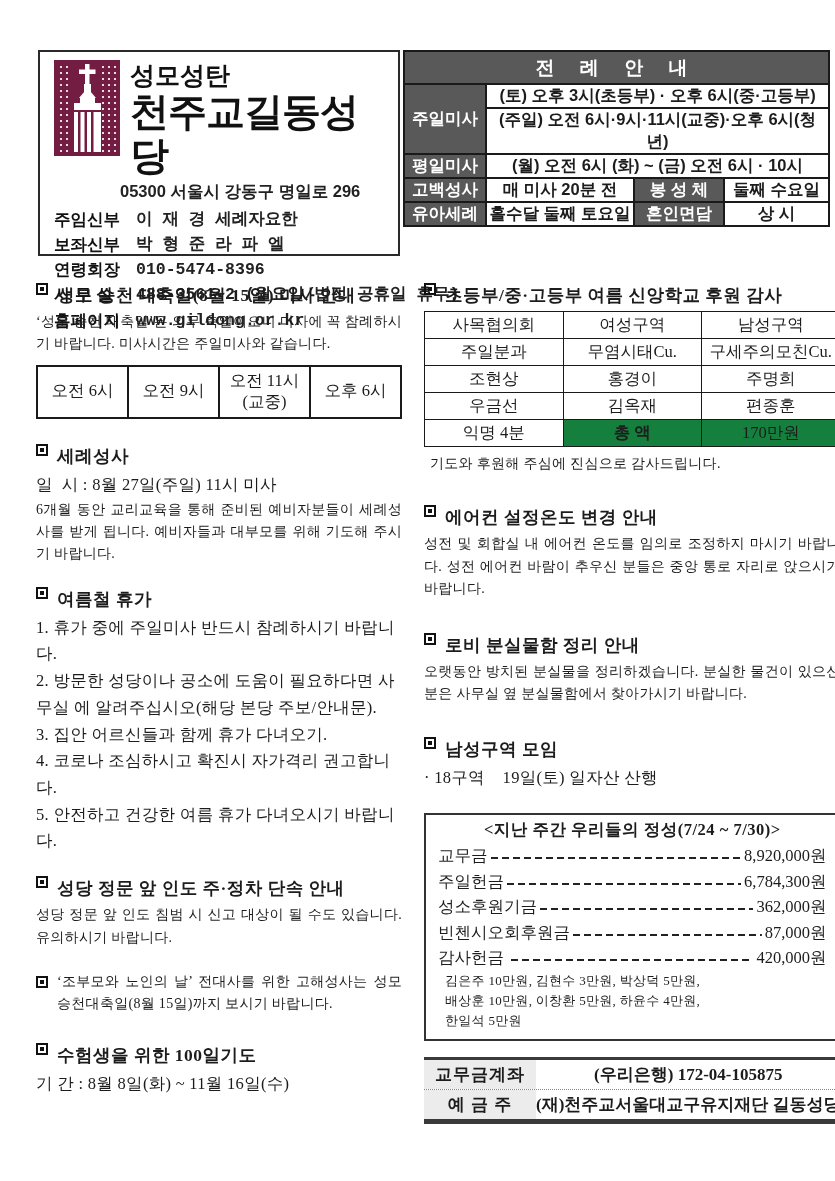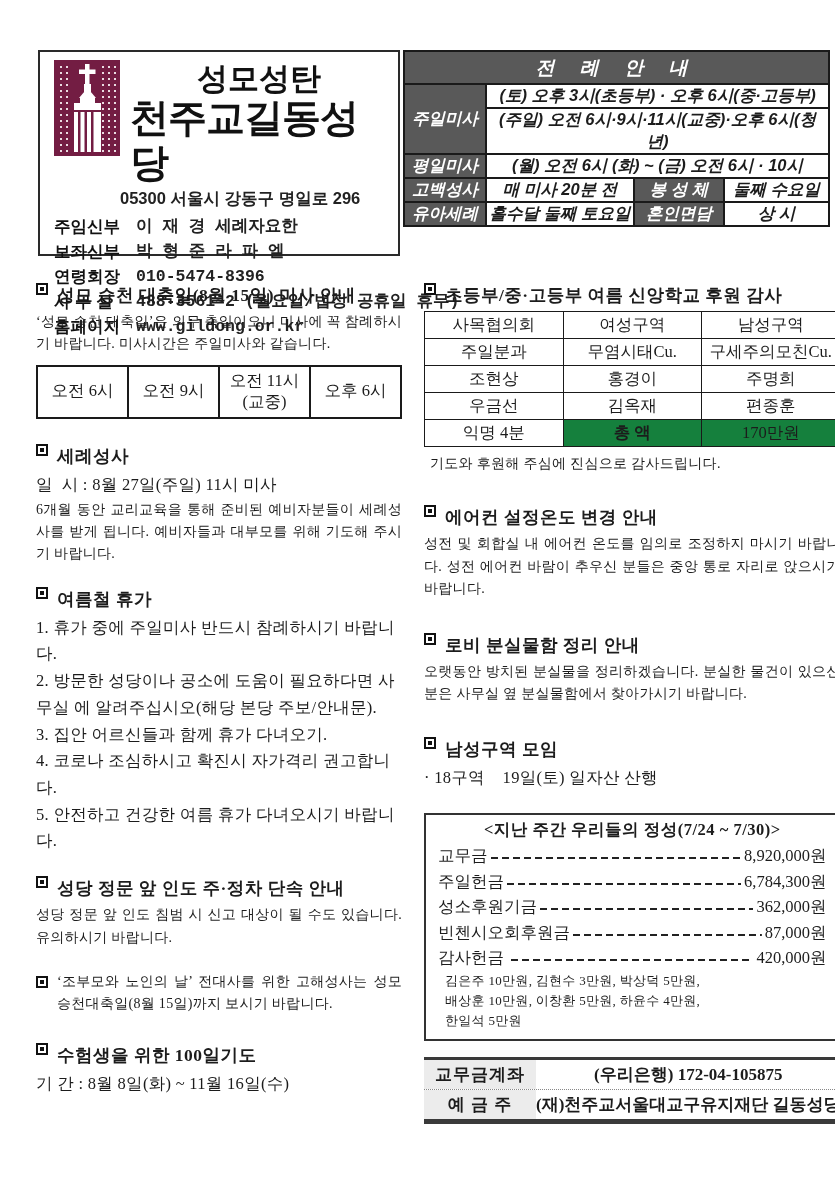--- a/index.html
+++ b/index.html
@@ -9,29 +9,29 @@
     background:#ffffff; overflow:hidden; color:#1c1c1c;
     font-family:"Liberation Serif", serif;
   }
   
   .header { position:absolute; left:38px; top:50px; width:790px; display:flex; gap:3px; }
   .id-box { width:362px; height:206px; border:2px solid #2a2a2a; padding:8px 10px 6px 14px;
             font-family:"Liberation Sans", sans-serif; }
   .id-top { display:flex; align-items:flex-start; gap:10px; }
   .logo { width:66px; height:96px; flex:0 0 auto; }
   .titles { padding-top:2px; }
-  .small-title { font-size:31px; font-weight:bold; color:#111; line-height:1.1;text-align:center; }
+  .small-title { font-size:25px; font-weight:bold; color:#111; line-height:1.1; }
   .big-title { font-size:39px; font-weight:bold; color:#111; line-height:1.15; letter-spacing:-1px; }
   .address { font-size:16.5px; font-weight:bold; color:#222; margin:2px 0 4px 66px; letter-spacing:0; }
   .info-row { display:flex; font-size:16.5px; line-height:1.52; }
   .info-row .lbl { width:82px; font-weight:bold; color:#111; flex:0 0 auto; white-space:pre; }
   .info-row .val { font-weight:bold; color:#222; white-space:pre;font-family:Liberation Mono, monospace; }
   
   .sched { border-collapse:collapse; width:425px; height:166px;
-           font-family:"Liberation Sans", sans-serif; table-layout:fixed;font-style:italic; }
+           font-family:"Liberation Sans", sans-serif; table-layout:fixed; }
   .sched td { border:2px solid #1a1a1a; text-align:center; vertical-align:middle;
               font-size:16.5px; font-weight:bold; padding:0 2px; }
   .sched .dk { background:#595959; color:#ffffff; }
   .sched .ttl { background:#595959; color:#ffffff; font-size:19px; letter-spacing:10px; height:33px; }
   
   .content { position:absolute; left:36px; top:283px; width:792px;
              display:grid; grid-template-columns:366px 1fr; column-gap:22px; }
   .sec { margin-bottom:21px; }
   .sec-h { display:flex; font-weight:bold; font-size:17.5px;
            letter-spacing:0.5px; margin-bottom:4px; }

